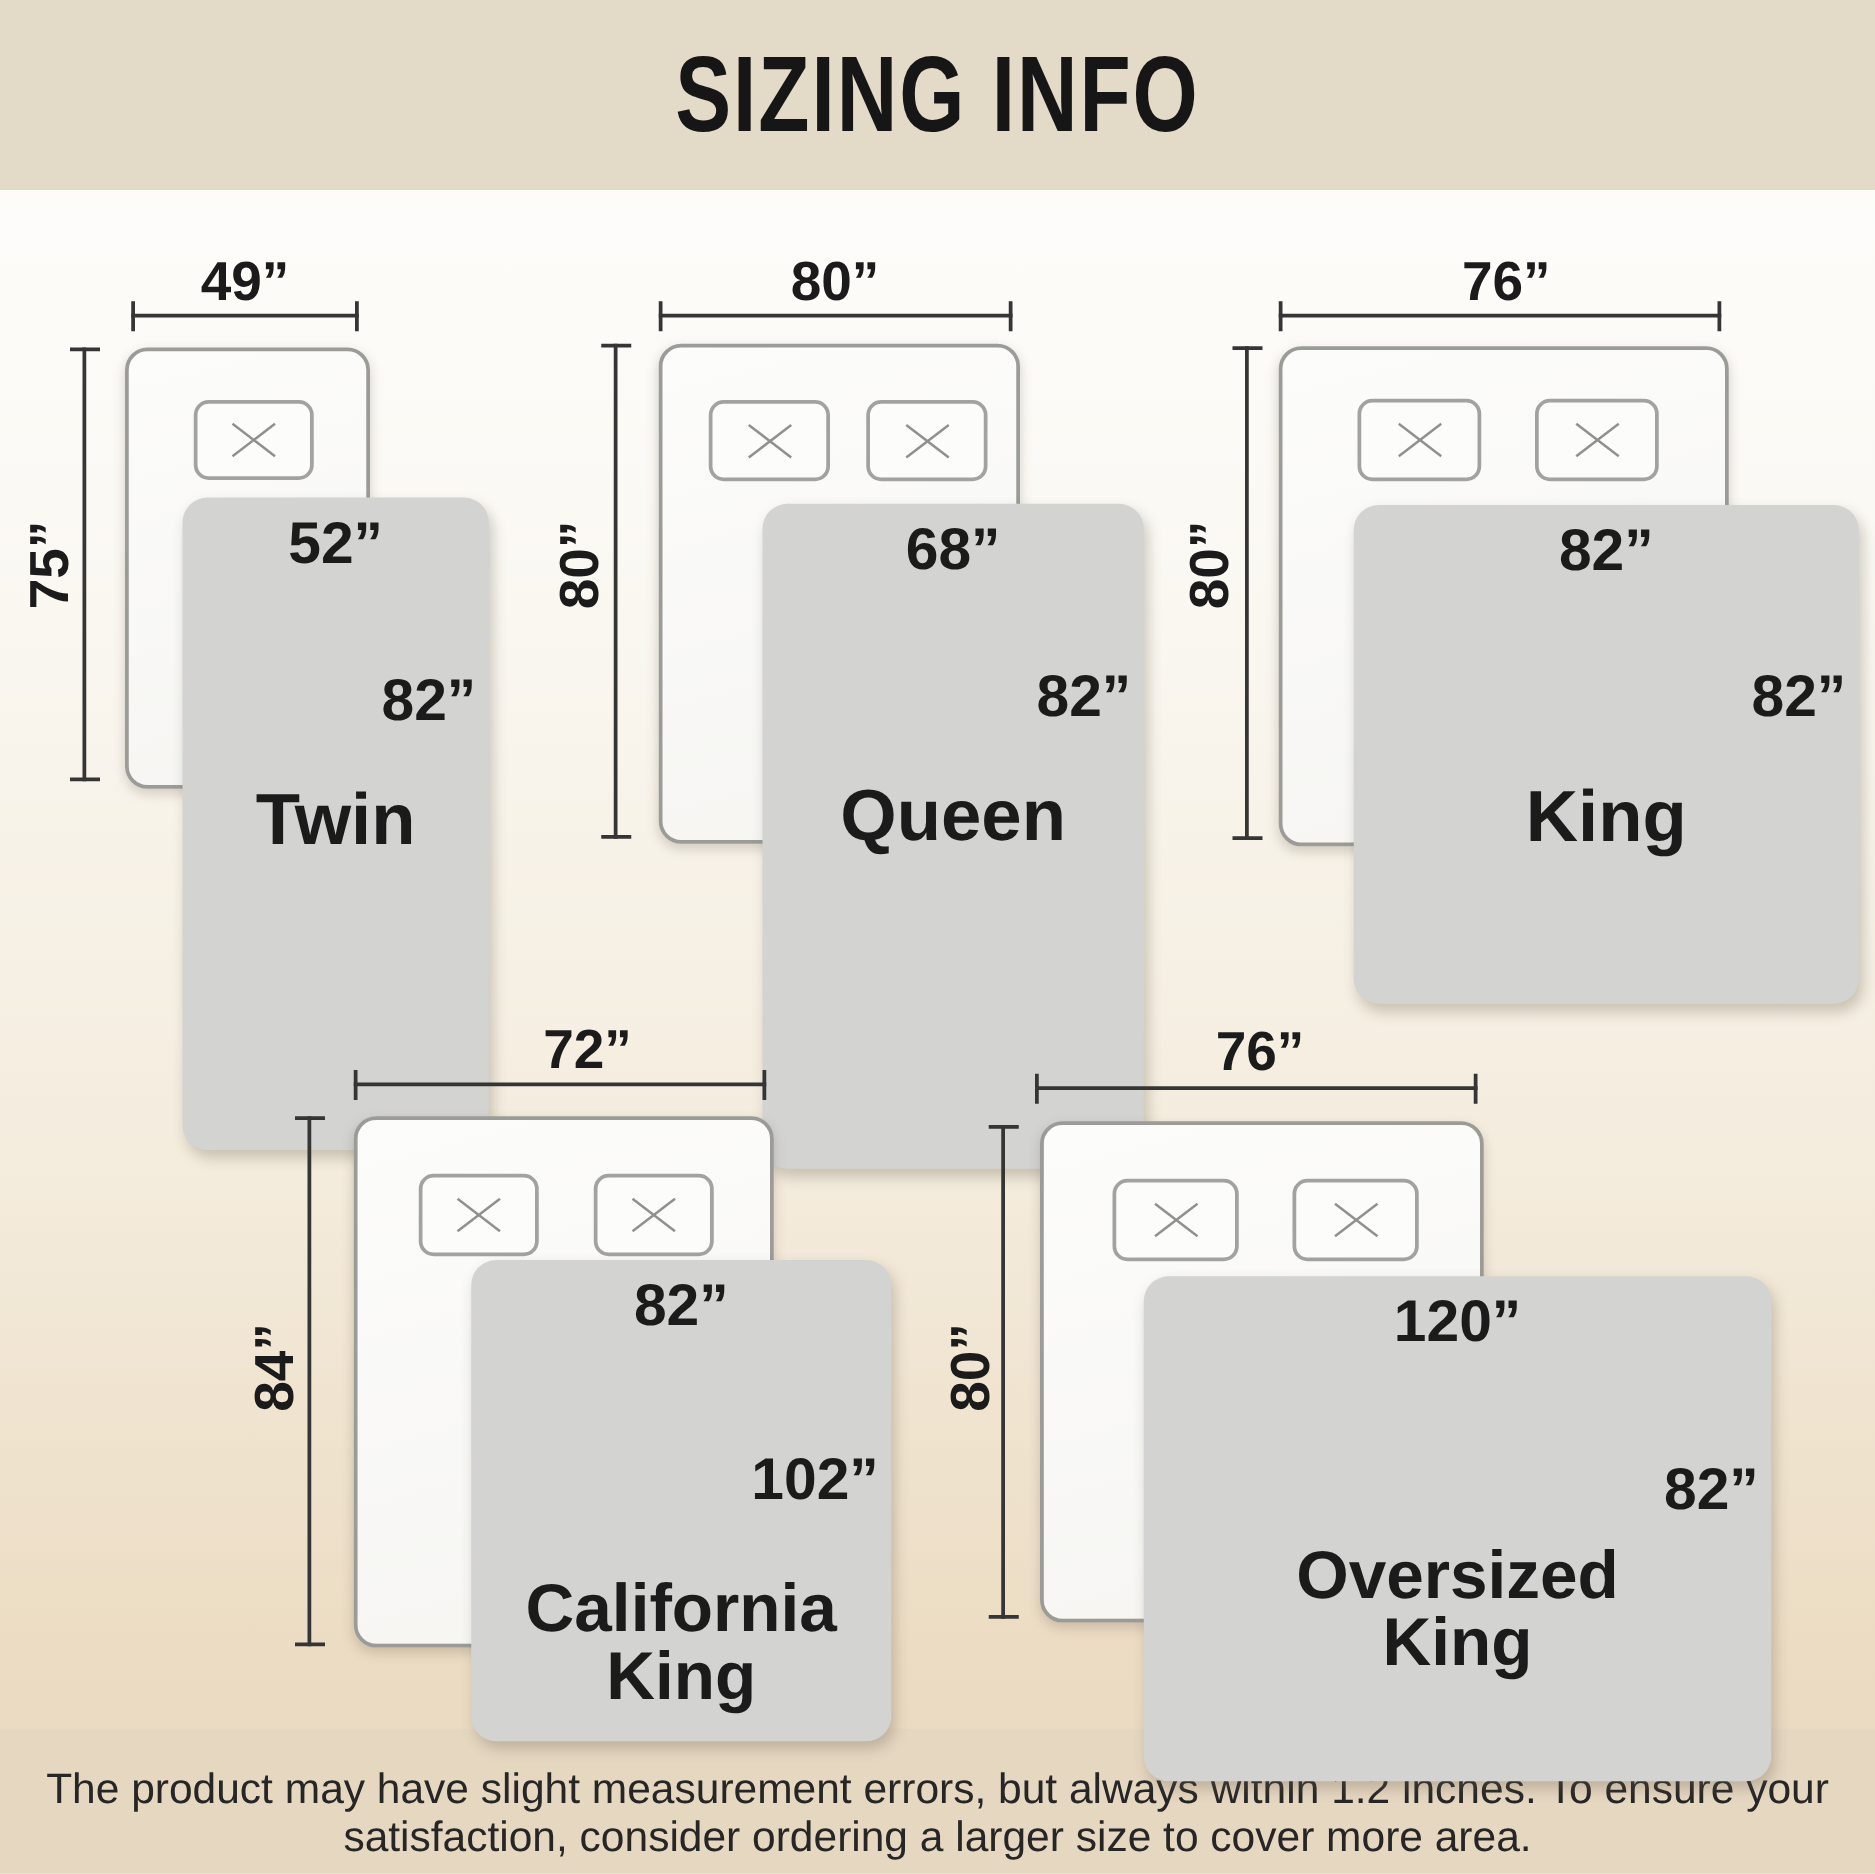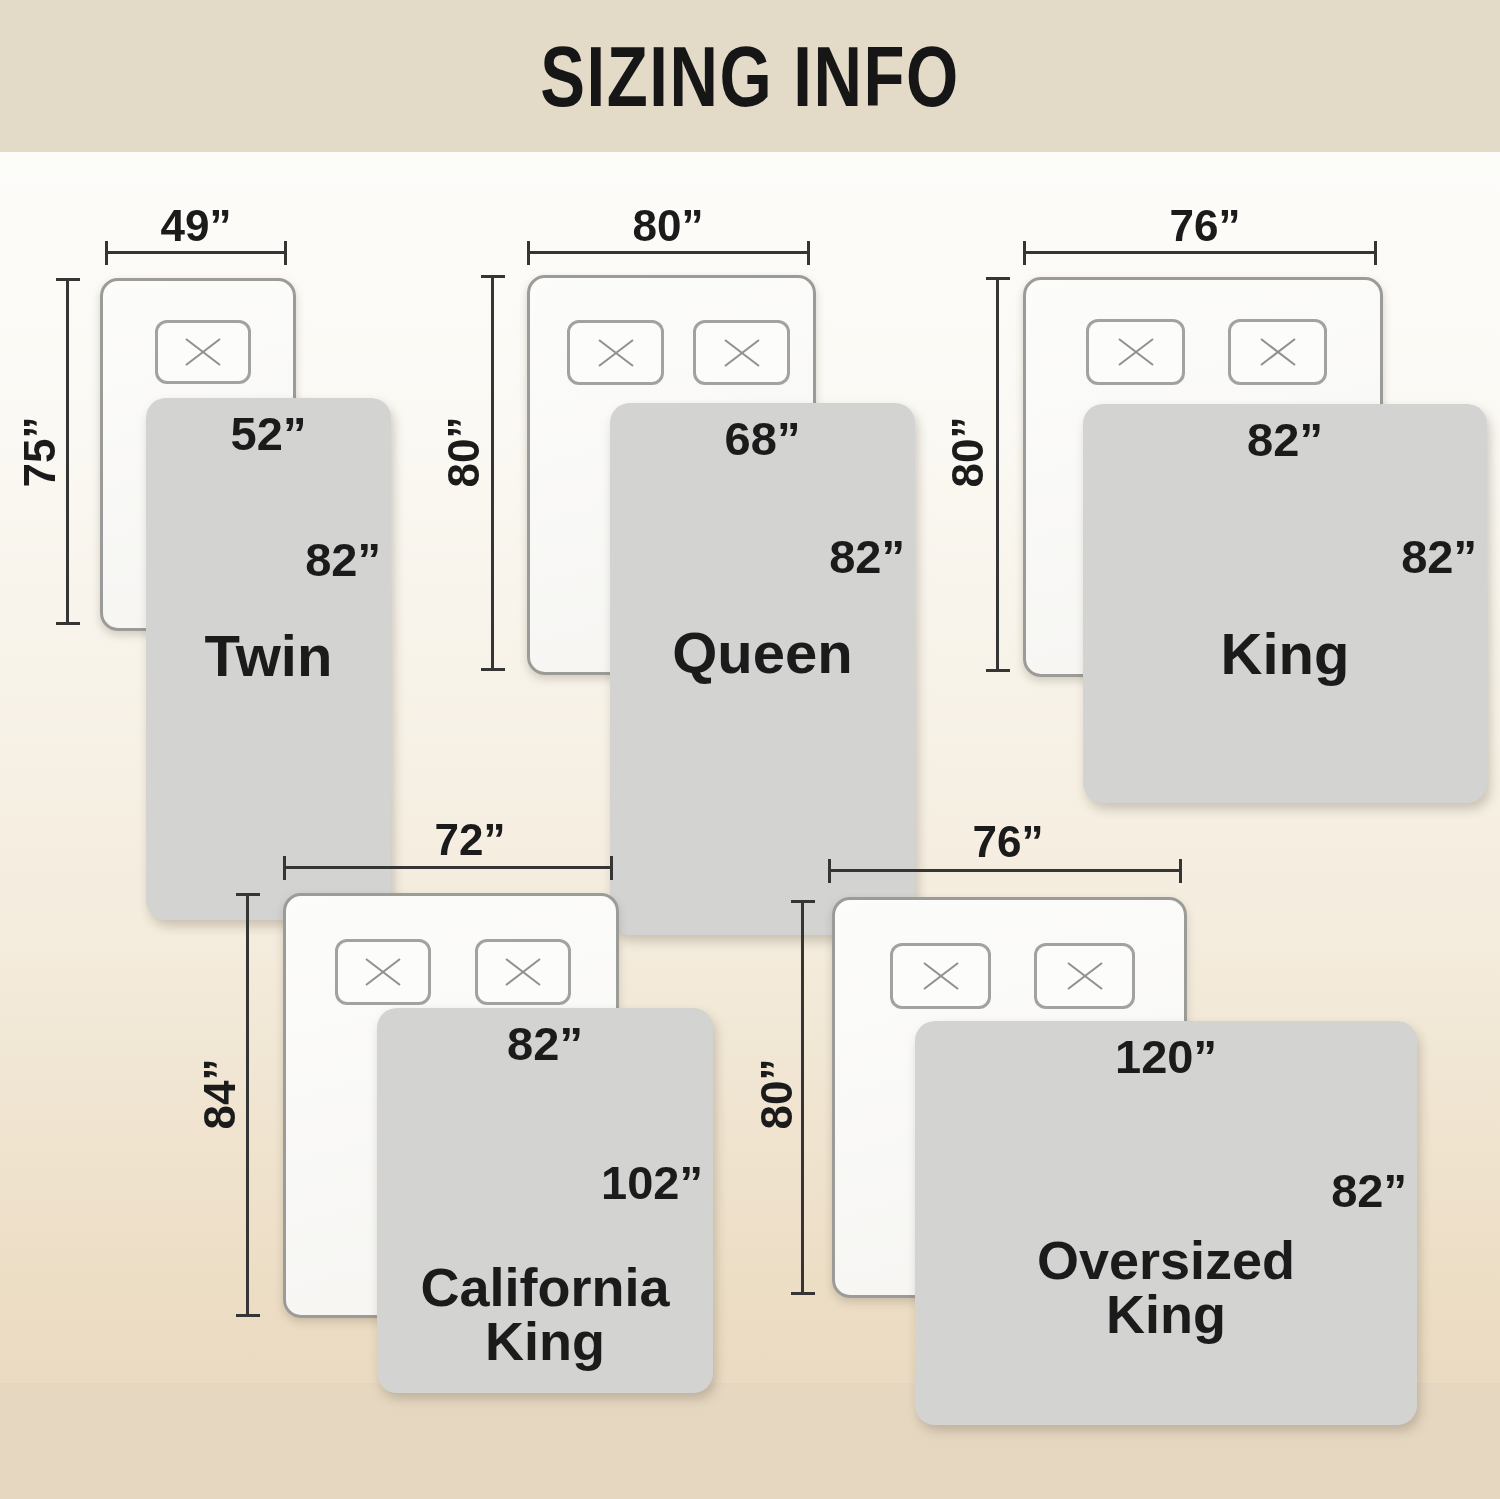--- a/index.html
+++ b/index.html
@@ -71,20 +71,24 @@
 </head>
 <body>
 
 <div class="stage">
 
   <div class="banner">
     <div class="title">SIZING INFO</div>
   </div>
 
   <div class="footer"></div>
+  <div class="footer-text">
+    <div>The product may have slight measurement errors, but always within 1.2 inches. To ensure your</div>
+    <div>satisfaction, consider ordering a larger size to cover more area.</div>
+  </div>
 
   <div>
     <span class="dimlabel" style="left:196px;top:226px;">49”</span>
     <div class="hline" style="left:105px;top:251px;width:182px;"></div>
     <span class="dimlabel vert" style="left:40px;top:452px;">75”</span>
     <div class="vline" style="left:66px;top:278px;height:347px;"></div>
     <div class="bed" style="left:100px;top:278px;width:190px;height:347px;">
       <div class="pillow" style="left:52px;top:39px;width:90px;height:58px;">
         <svg width="38" height="30">
           <line x1="2" y1="2" x2="36" y2="28" stroke="#909090" stroke-width="2"></line>

